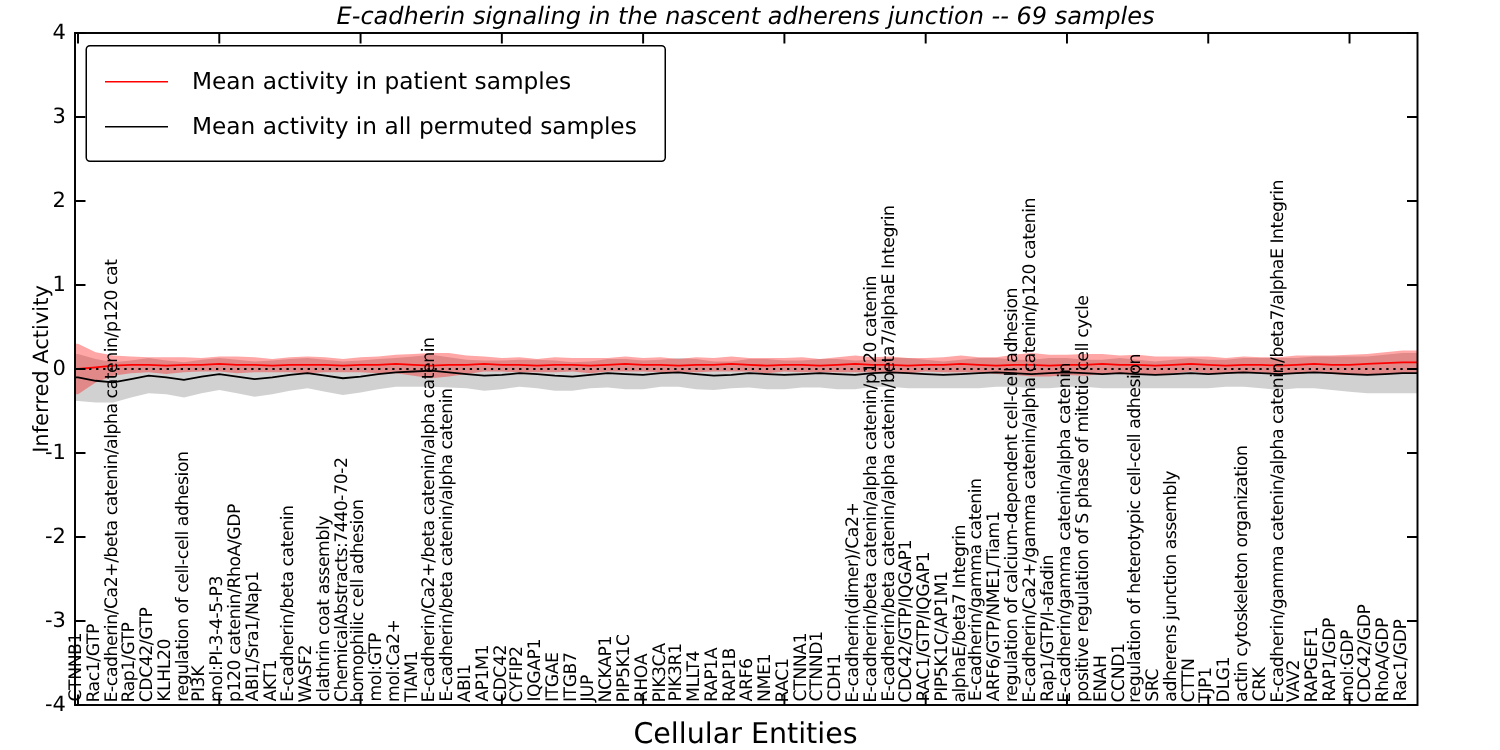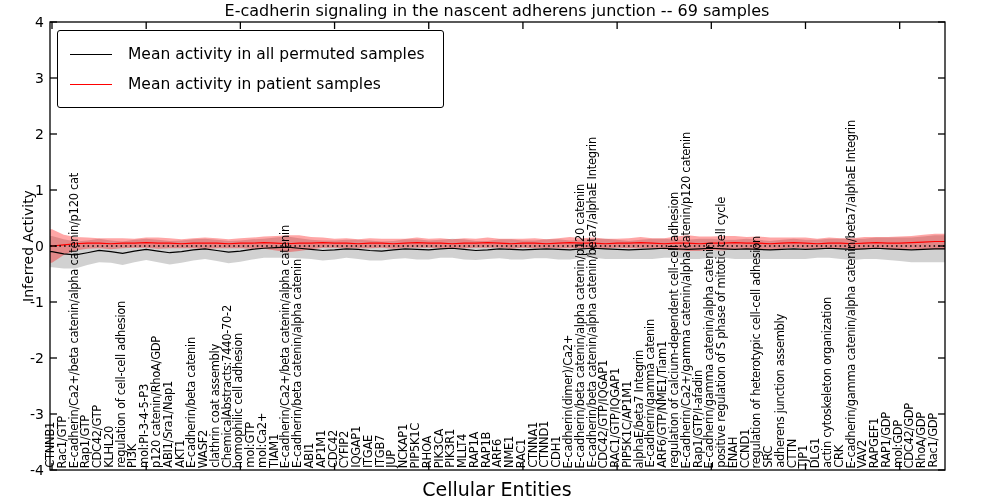--- a/index.html
+++ b/index.html
@@ -1,19 +1,19 @@
 <!DOCTYPE html>
 <html><head>
 <meta charset="utf-8">
 <style>
   html,body{margin:0;padding:0;background:#ffffff;}
   #figure{position:relative;width:1000px;height:500px;background:#ffffff;
           font-family:"DejaVu Sans","Liberation Sans",sans-serif;color:#000;overflow:hidden;}
   #title{position:absolute;left:497px;top:1px;transform:translateX(-50%);
-         font-size:16px;white-space:nowrap;}
+         font-size:16px;white-space:nowrap;font-style:italic;}
   #ylabel{position:absolute;left:-42px;top:238px;width:140px;text-align:center;
           font-size:14px;transform:rotate(-90deg);transform-origin:center center;}
   #xlabel{position:absolute;left:497px;top:478px;transform:translateX(-50%);font-size:19px;}
   .ytick-label{position:absolute;width:30px;text-align:right;font-size:14px;line-height:16px;}
   .cat-label{position:absolute;writing-mode:vertical-rl;transform:rotate(180deg);
              font-size:11.5px;line-height:11.8px;white-space:nowrap;letter-spacing:-0.3px;}
   #legend{position:absolute;left:57px;top:30px;background:#ffffff;
           border:1.6px solid #000;border-radius:3px;padding:8px 18px 8px 12px;z-index:5;}
   .legend-row{display:flex;align-items:center;height:30px;}
   .legend-line{width:42px;height:0;border-top:1.6px solid #000;margin-right:16px;flex:0 0 auto;}
@@ -160,21 +160,21 @@
       <div class="cat-label" style="left: 869.133px; bottom: 32px;">RAPGEF1</div>
       <div class="cat-label" style="left: 880.907px; bottom: 32px;">RAP1/GDP</div>
       <div class="cat-label" style="left: 892.68px; bottom: 32px;">mol:GDP</div>
       <div class="cat-label" style="left: 904.453px; bottom: 32px;">CDC42/GDP</div>
       <div class="cat-label" style="left: 916.227px; bottom: 32px;">RhoA/GDP</div>
       <div class="cat-label" style="left: 928px; bottom: 32px;">Rac1/GDP</div>
     </div>
 
   <div id="legend">
     <div class="legend-row">
+      <span class="legend-line" id="leg-line-1" style="border-top-color: rgb(255, 0, 0);"></span>
+      <span class="legend-text">Mean activity in patient samples</span>
+    </div>
+    <div class="legend-row">
       <span class="legend-line" id="leg-line-0" style="border-top-color: rgb(0, 0, 0);"></span>
       <span class="legend-text">Mean activity in all permuted samples</span>
-    </div>
-    <div class="legend-row">
-      <span class="legend-line" id="leg-line-1" style="border-top-color: rgb(255, 0, 0);"></span>
-      <span class="legend-text">Mean activity in patient samples</span>
     </div>
   </div>
 </div>
 
 </body></html>

